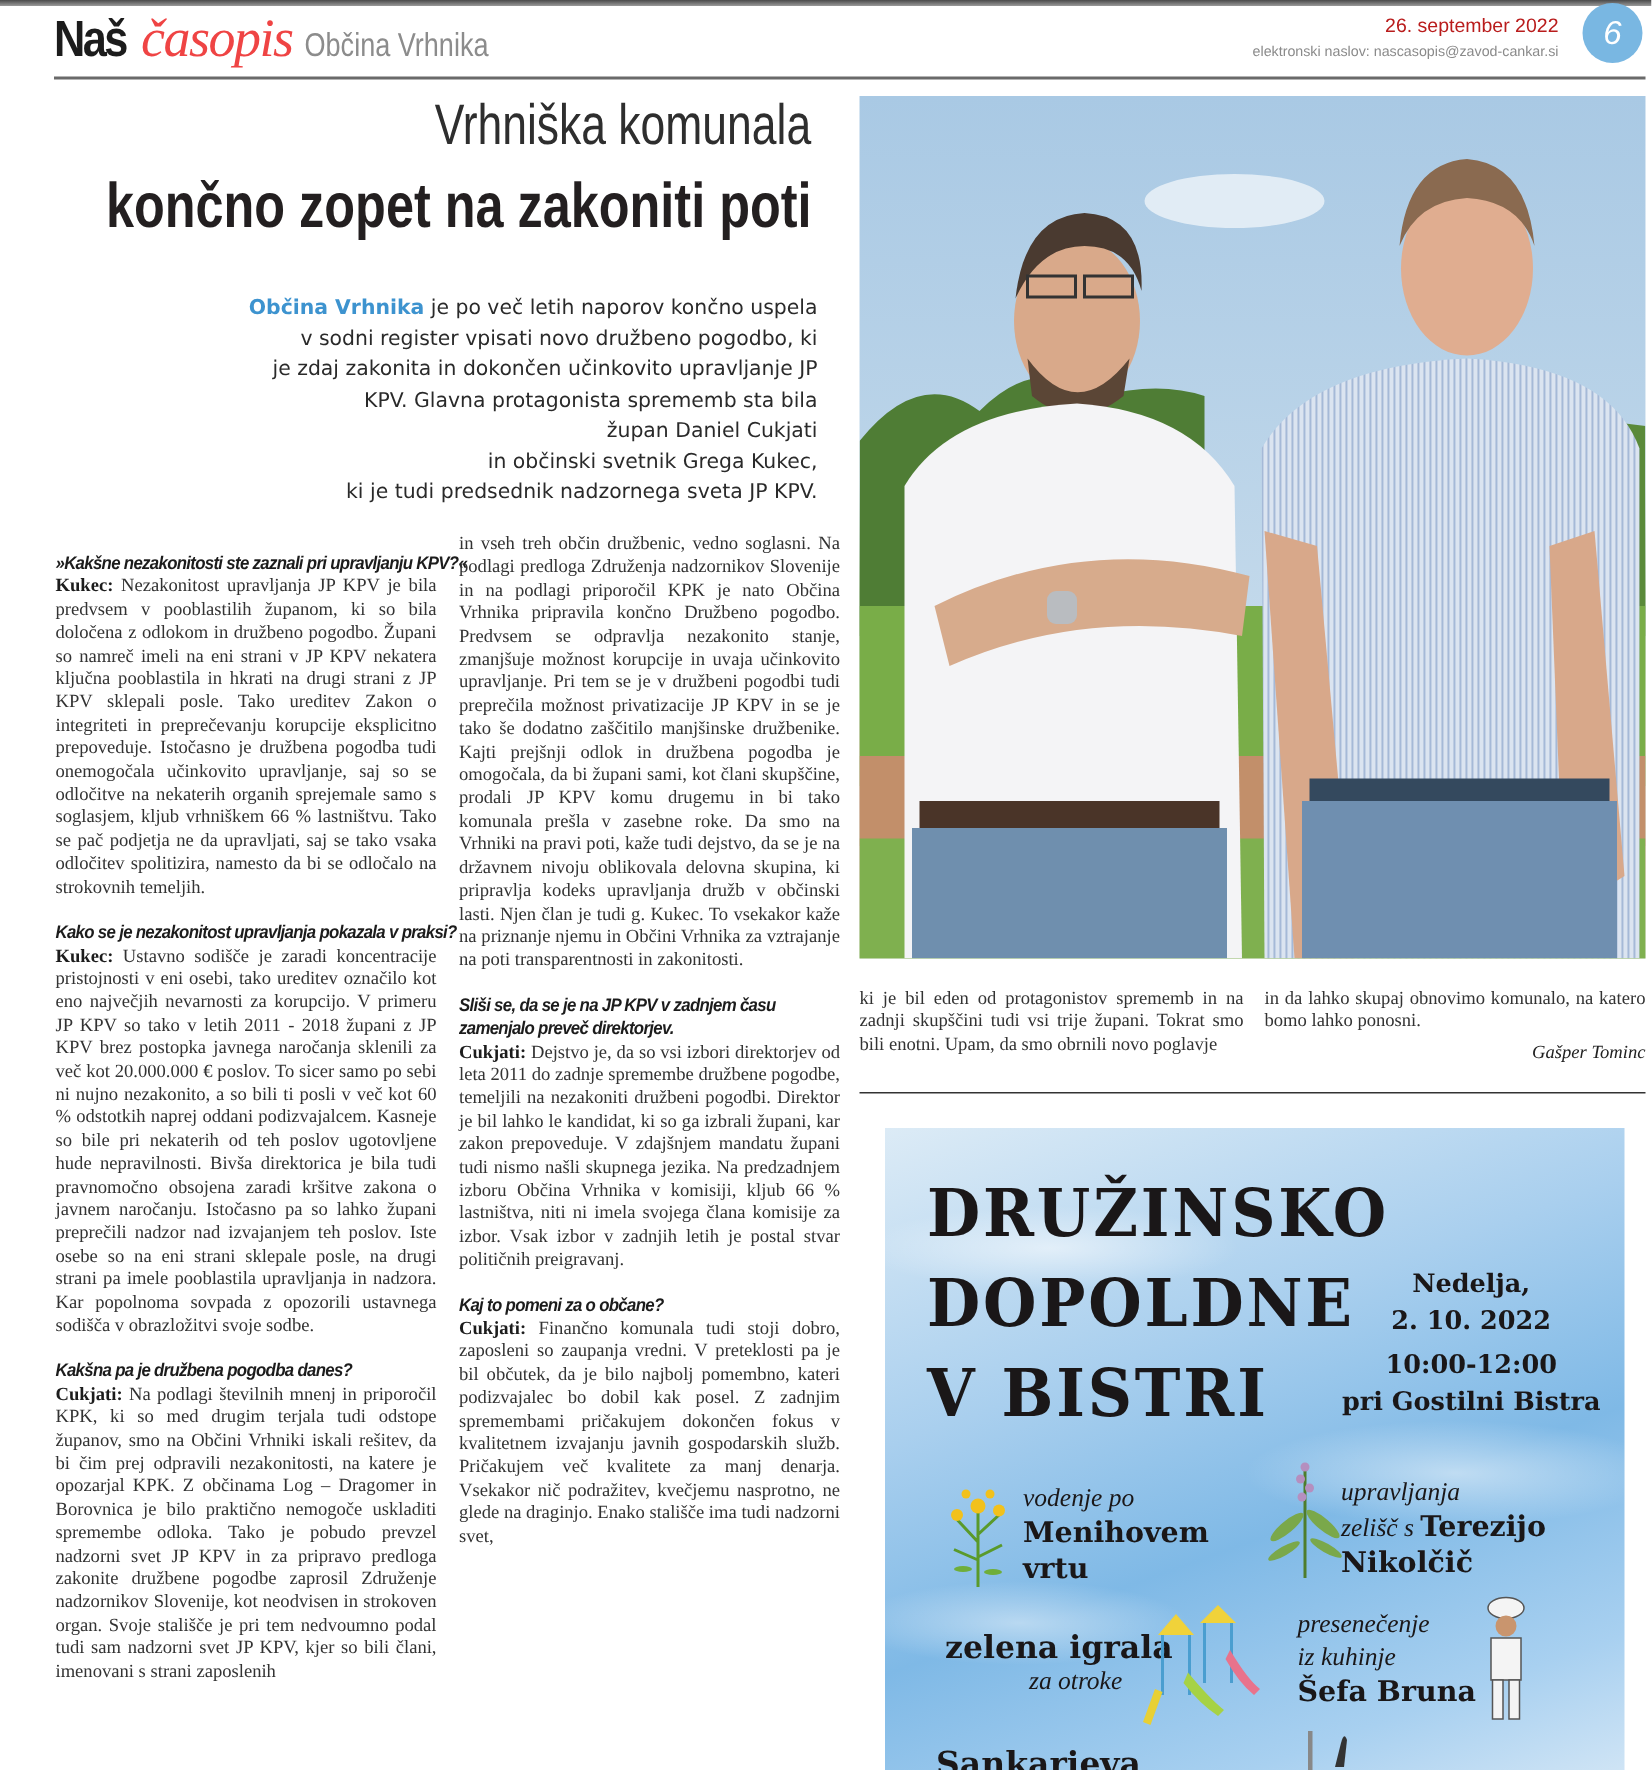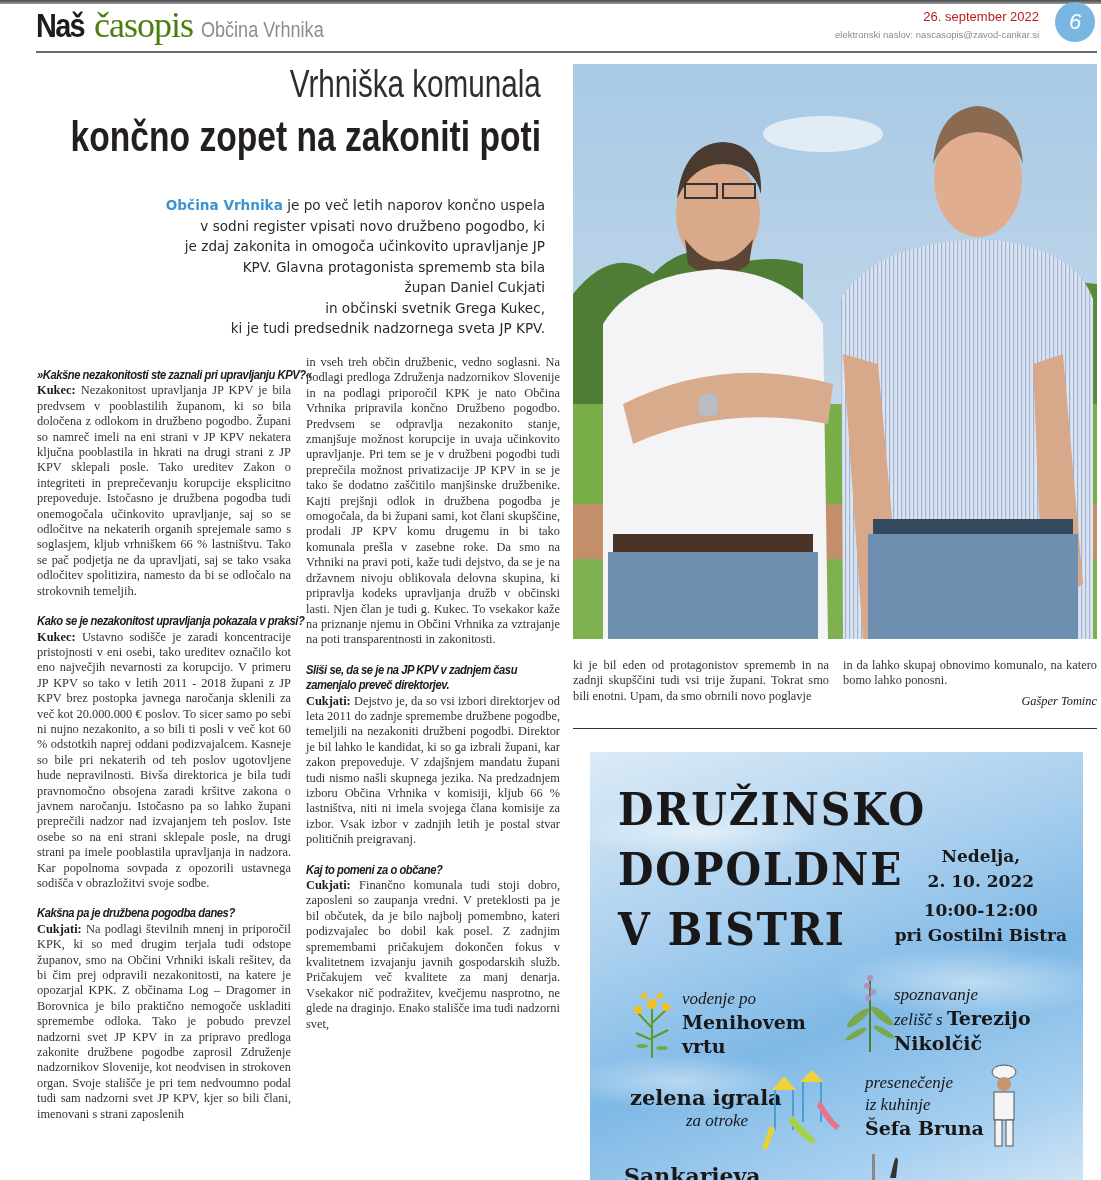--- a/index.html
+++ b/index.html
@@ -4,21 +4,21 @@
 <style>
   * { box-sizing: border-box; margin: 0; padding: 0; }
   html, body { width: 1101px; height: 1180px; overflow: hidden; background: #ffffff; }
   body { position: relative; font-family: "Liberation Serif", serif; color: #2a2a2a; }
 
   .topbar { position: absolute; left: 0; top: 0; width: 1101px; height: 4px; background: linear-gradient(#4a4a4a, #9a9a9a); }
 
   
   .masthead { position: absolute; left: 36px; top: 4px; height: 42px; display: flex; align-items: baseline; }
   .logo-nas { font-family: "Liberation Sans", sans-serif; font-weight: bold; font-size: 34px; color: #1c1c1c; letter-spacing: -2px; line-height: 42px; transform: scaleX(0.85); transform-origin: left; display: inline-block; width: 58px; }
-  .logo-casopis { font-family: "Liberation Serif", serif; font-size: 36px; color: #4d7c0f; line-height: 42px; letter-spacing: -1px; margin-left: 0px; }
+  .logo-casopis { font-family: "Liberation Serif", serif; font-style: italic; font-size: 36px; color: #ef4444; line-height: 42px; letter-spacing: -1px; margin-left: 0px; }
   .logo-obcina { font-family: "Liberation Sans", sans-serif; font-size: 22px; color: #8c8c8c; margin-left: 8px; transform: scaleX(0.82); transform-origin: left; display: inline-block; }
   .date { position: absolute; right: 62px; top: 9px; font-family: "Liberation Sans", sans-serif; font-size: 13px; color: #b91c1c; }
   .email { position: absolute; right: 62px; top: 29px; font-family: "Liberation Sans", sans-serif; font-size: 9.5px; color: #8a8a8a; }
   .page-badge { position: absolute; right: 6px; top: 2px; width: 40px; height: 40px; border-radius: 50%; background: #79b7e2; color: #ffffff; font-family: "Liberation Sans", sans-serif; font-style: italic; font-size: 22px; text-align: center; line-height: 40px; }
   .header-rule { position: absolute; left: 36px; top: 51px; width: 1061px; height: 2px; background: #6a6a6a; }
 
   
   .kicker { position: absolute; right: 560px; top: 63px; font-family: "Liberation Sans", sans-serif; font-size: 38px; color: #2e2e2e; font-weight: normal; transform: scaleX(0.78); transform-origin: right; white-space: nowrap; }
   .headline { position: absolute; right: 560px; top: 113px; font-family: "Liberation Sans", sans-serif; font-size: 42px; font-weight: bold; color: #231f20; transform: scaleX(0.80); transform-origin: right; white-space: nowrap; }
 
@@ -78,21 +78,21 @@
 <div class="email">elektronski naslov: nascasopis@zavod-cankar.si</div>
 <div class="page-badge">6</div>
 <div class="header-rule"></div>
 
 <div class="kicker">Vrhniška komunala</div>
 <div class="headline">končno zopet na zakoniti poti</div>
 
 <div class="lead">
   <span class="accent">Občina Vrhnika</span><span> je po več letih naporov končno uspela</span><br>
   <span>v sodni register vpisati novo družbeno pogodbo, ki</span><br>
-  <span>je zdaj zakonita in omogoča učinkovito upravljanje JP</span><br>
+  <span>je zdaj zakonita in dokončen učinkovito upravljanje JP</span><br>
   <span>KPV. Glavna protagonista sprememb sta bila</span><br>
   <span>župan Daniel Cukjati</span><br>
   <span>in občinski svetnik Grega Kukec,</span><br>
   <span>ki je tudi predsednik nadzornega sveta JP KPV.</span>
 </div>
 
 <div class="photo" title="Daniel Cukjati in Grega Kukec ob igrišču">
   <svg viewBox="0 0 524 575" preserveAspectRatio="none">
     <defs>
       <linearGradient id="sky" x1="0" y1="0" x2="0" y2="1">
@@ -204,21 +204,21 @@
         <circle cx="26" cy="30" r="3"></circle>
       </g>
     <g fill="#7aa84a">
         <ellipse cx="16" cy="50" rx="14" ry="4" transform="rotate(-40 16 50)"></ellipse>
         <ellipse cx="40" cy="48" rx="14" ry="4" transform="rotate(40 40 48)"></ellipse>
         <ellipse cx="14" cy="66" rx="12" ry="3" transform="rotate(-30 14 66)"></ellipse>
         <ellipse cx="42" cy="64" rx="12" ry="3" transform="rotate(30 42 64)"></ellipse>
       </g>
   </svg>
   <div class="act act2">
-    <div class="it">spoznavanje</div>
+    <div class="it">upravljanja</div>
     <div><span class="it">zelišč s </span><span class="bd">Terezijo</span></div>
     <div class="bd">Nikolčič</div>
   </div>
 
   <div class="act act3">
     <div class="bd" style="font-size:21px">zelena igrala</div>
     <div class="it" style="padding-left:56px">za otroke</div>
   </div>
 
   <svg class="ico" style="left:172px;top:318px;width:80px;height:80px" viewBox="0 0 80 80">

